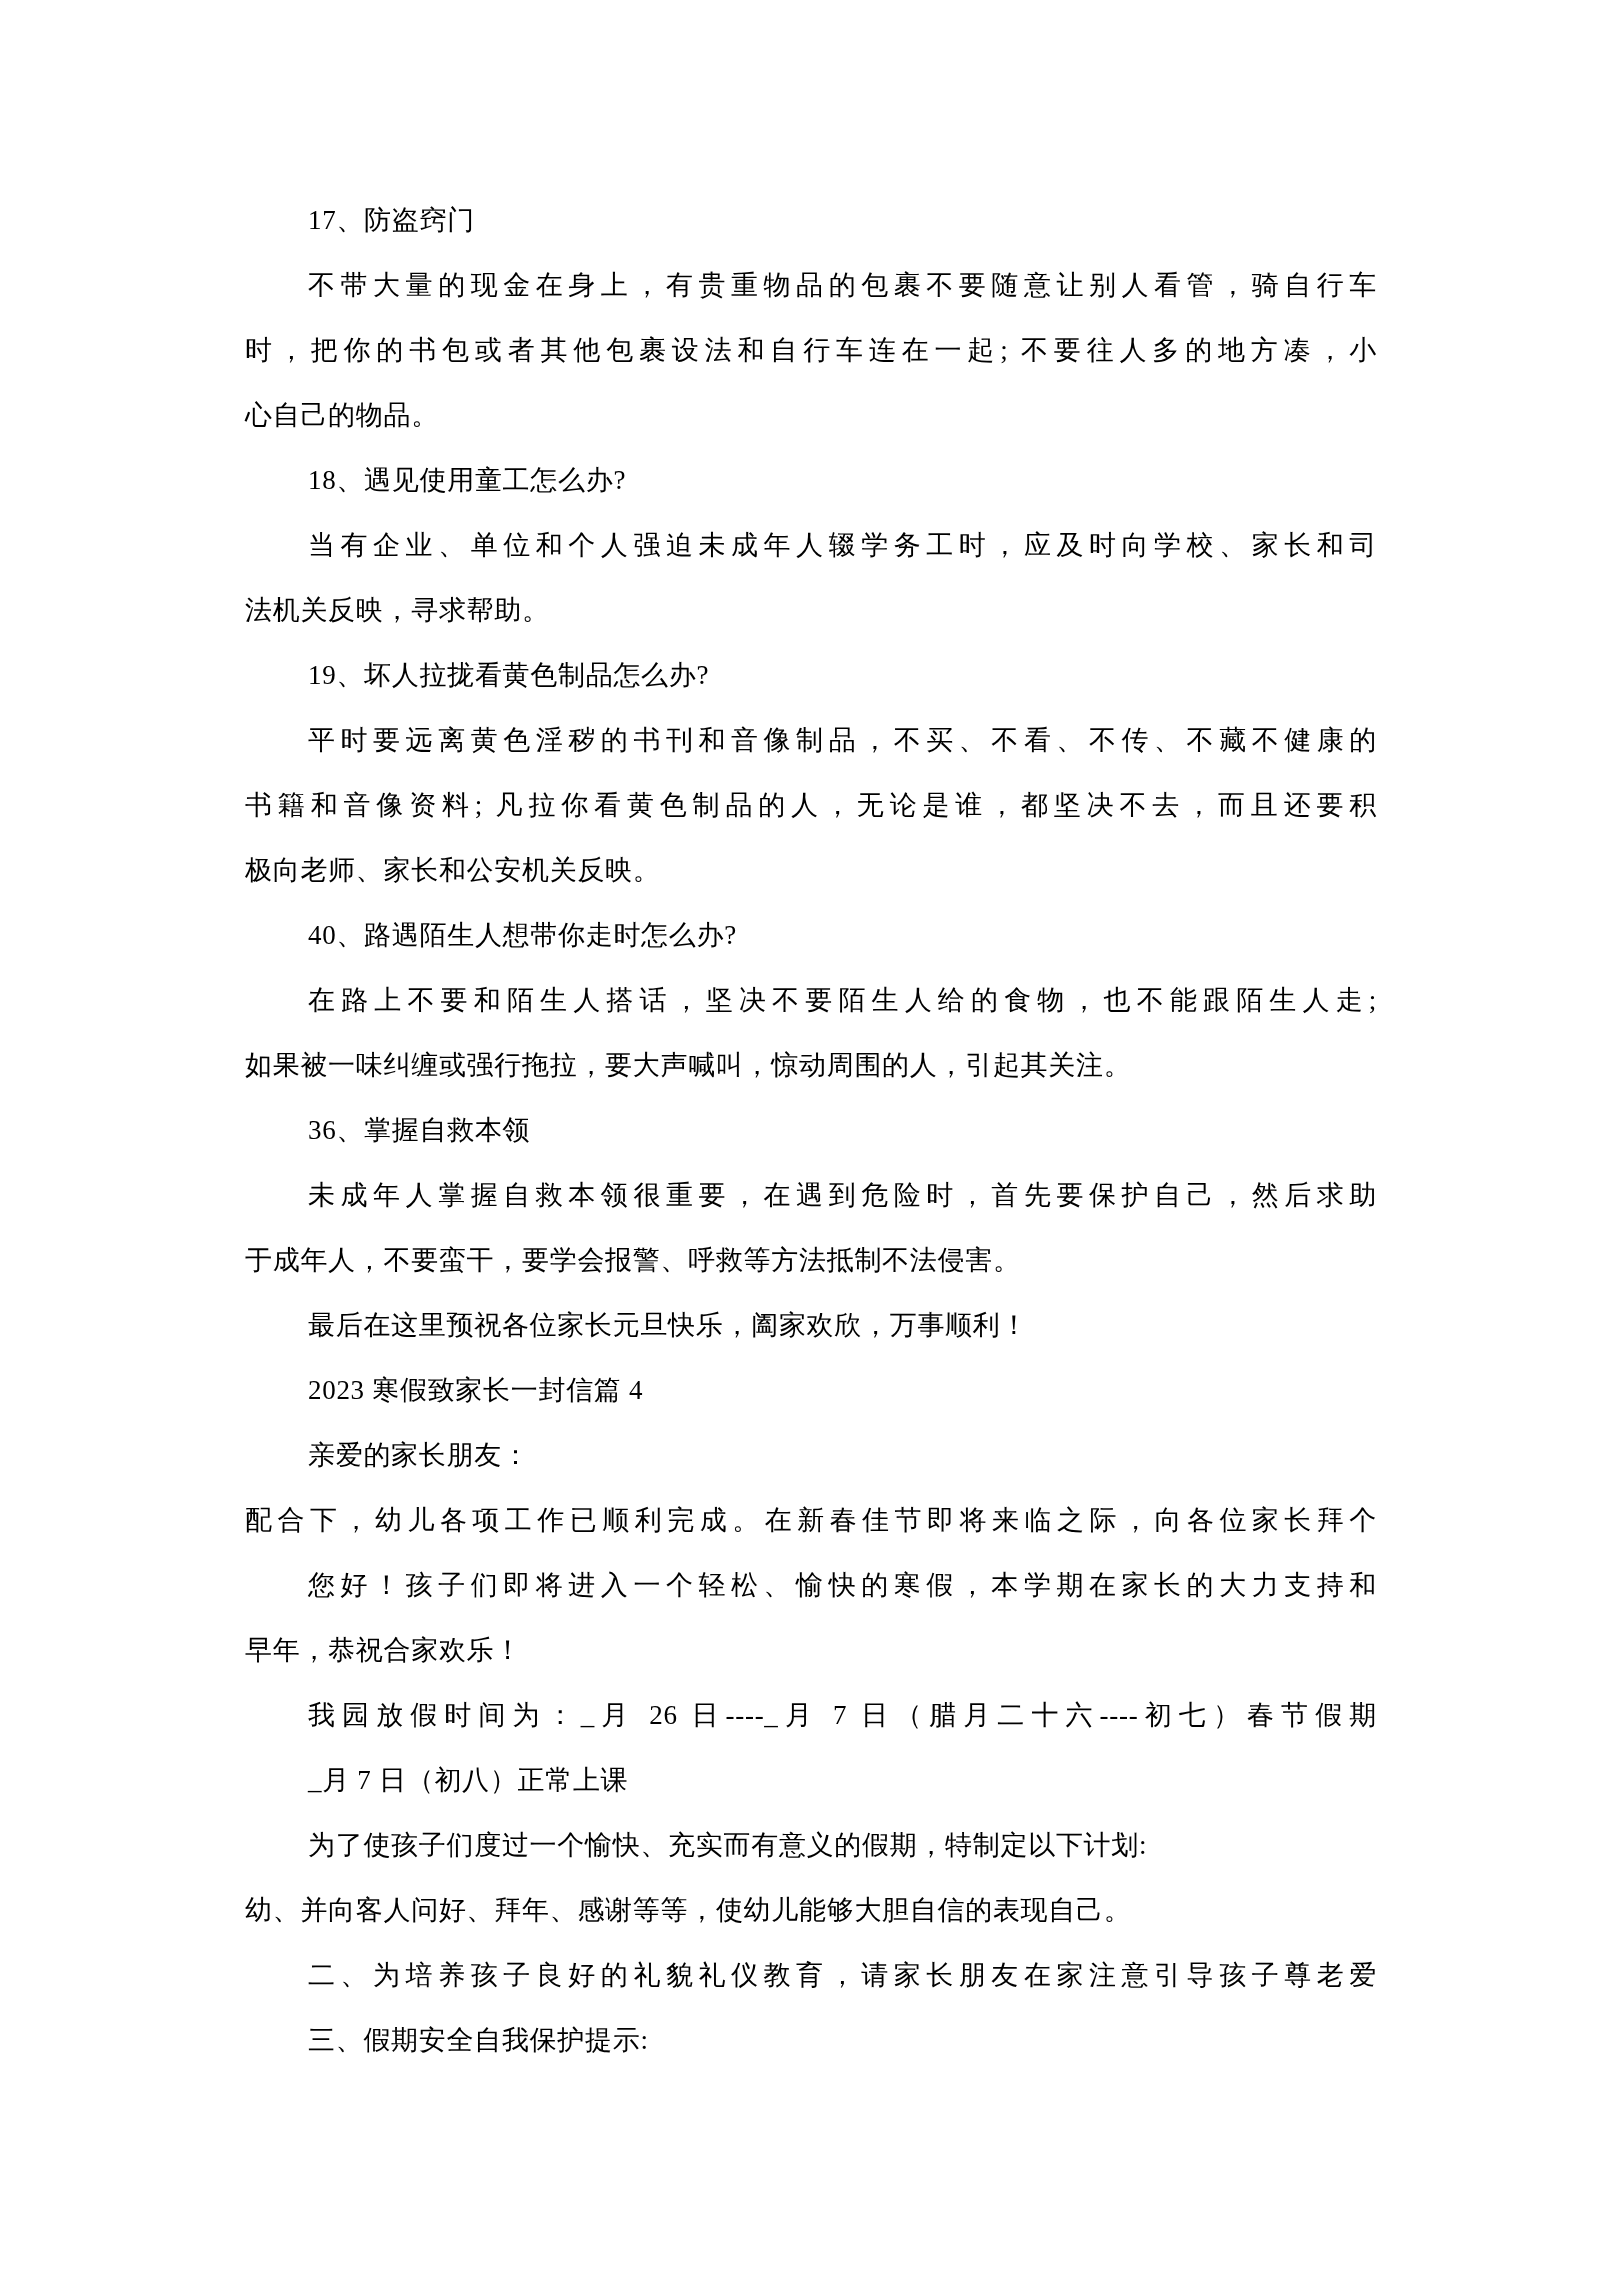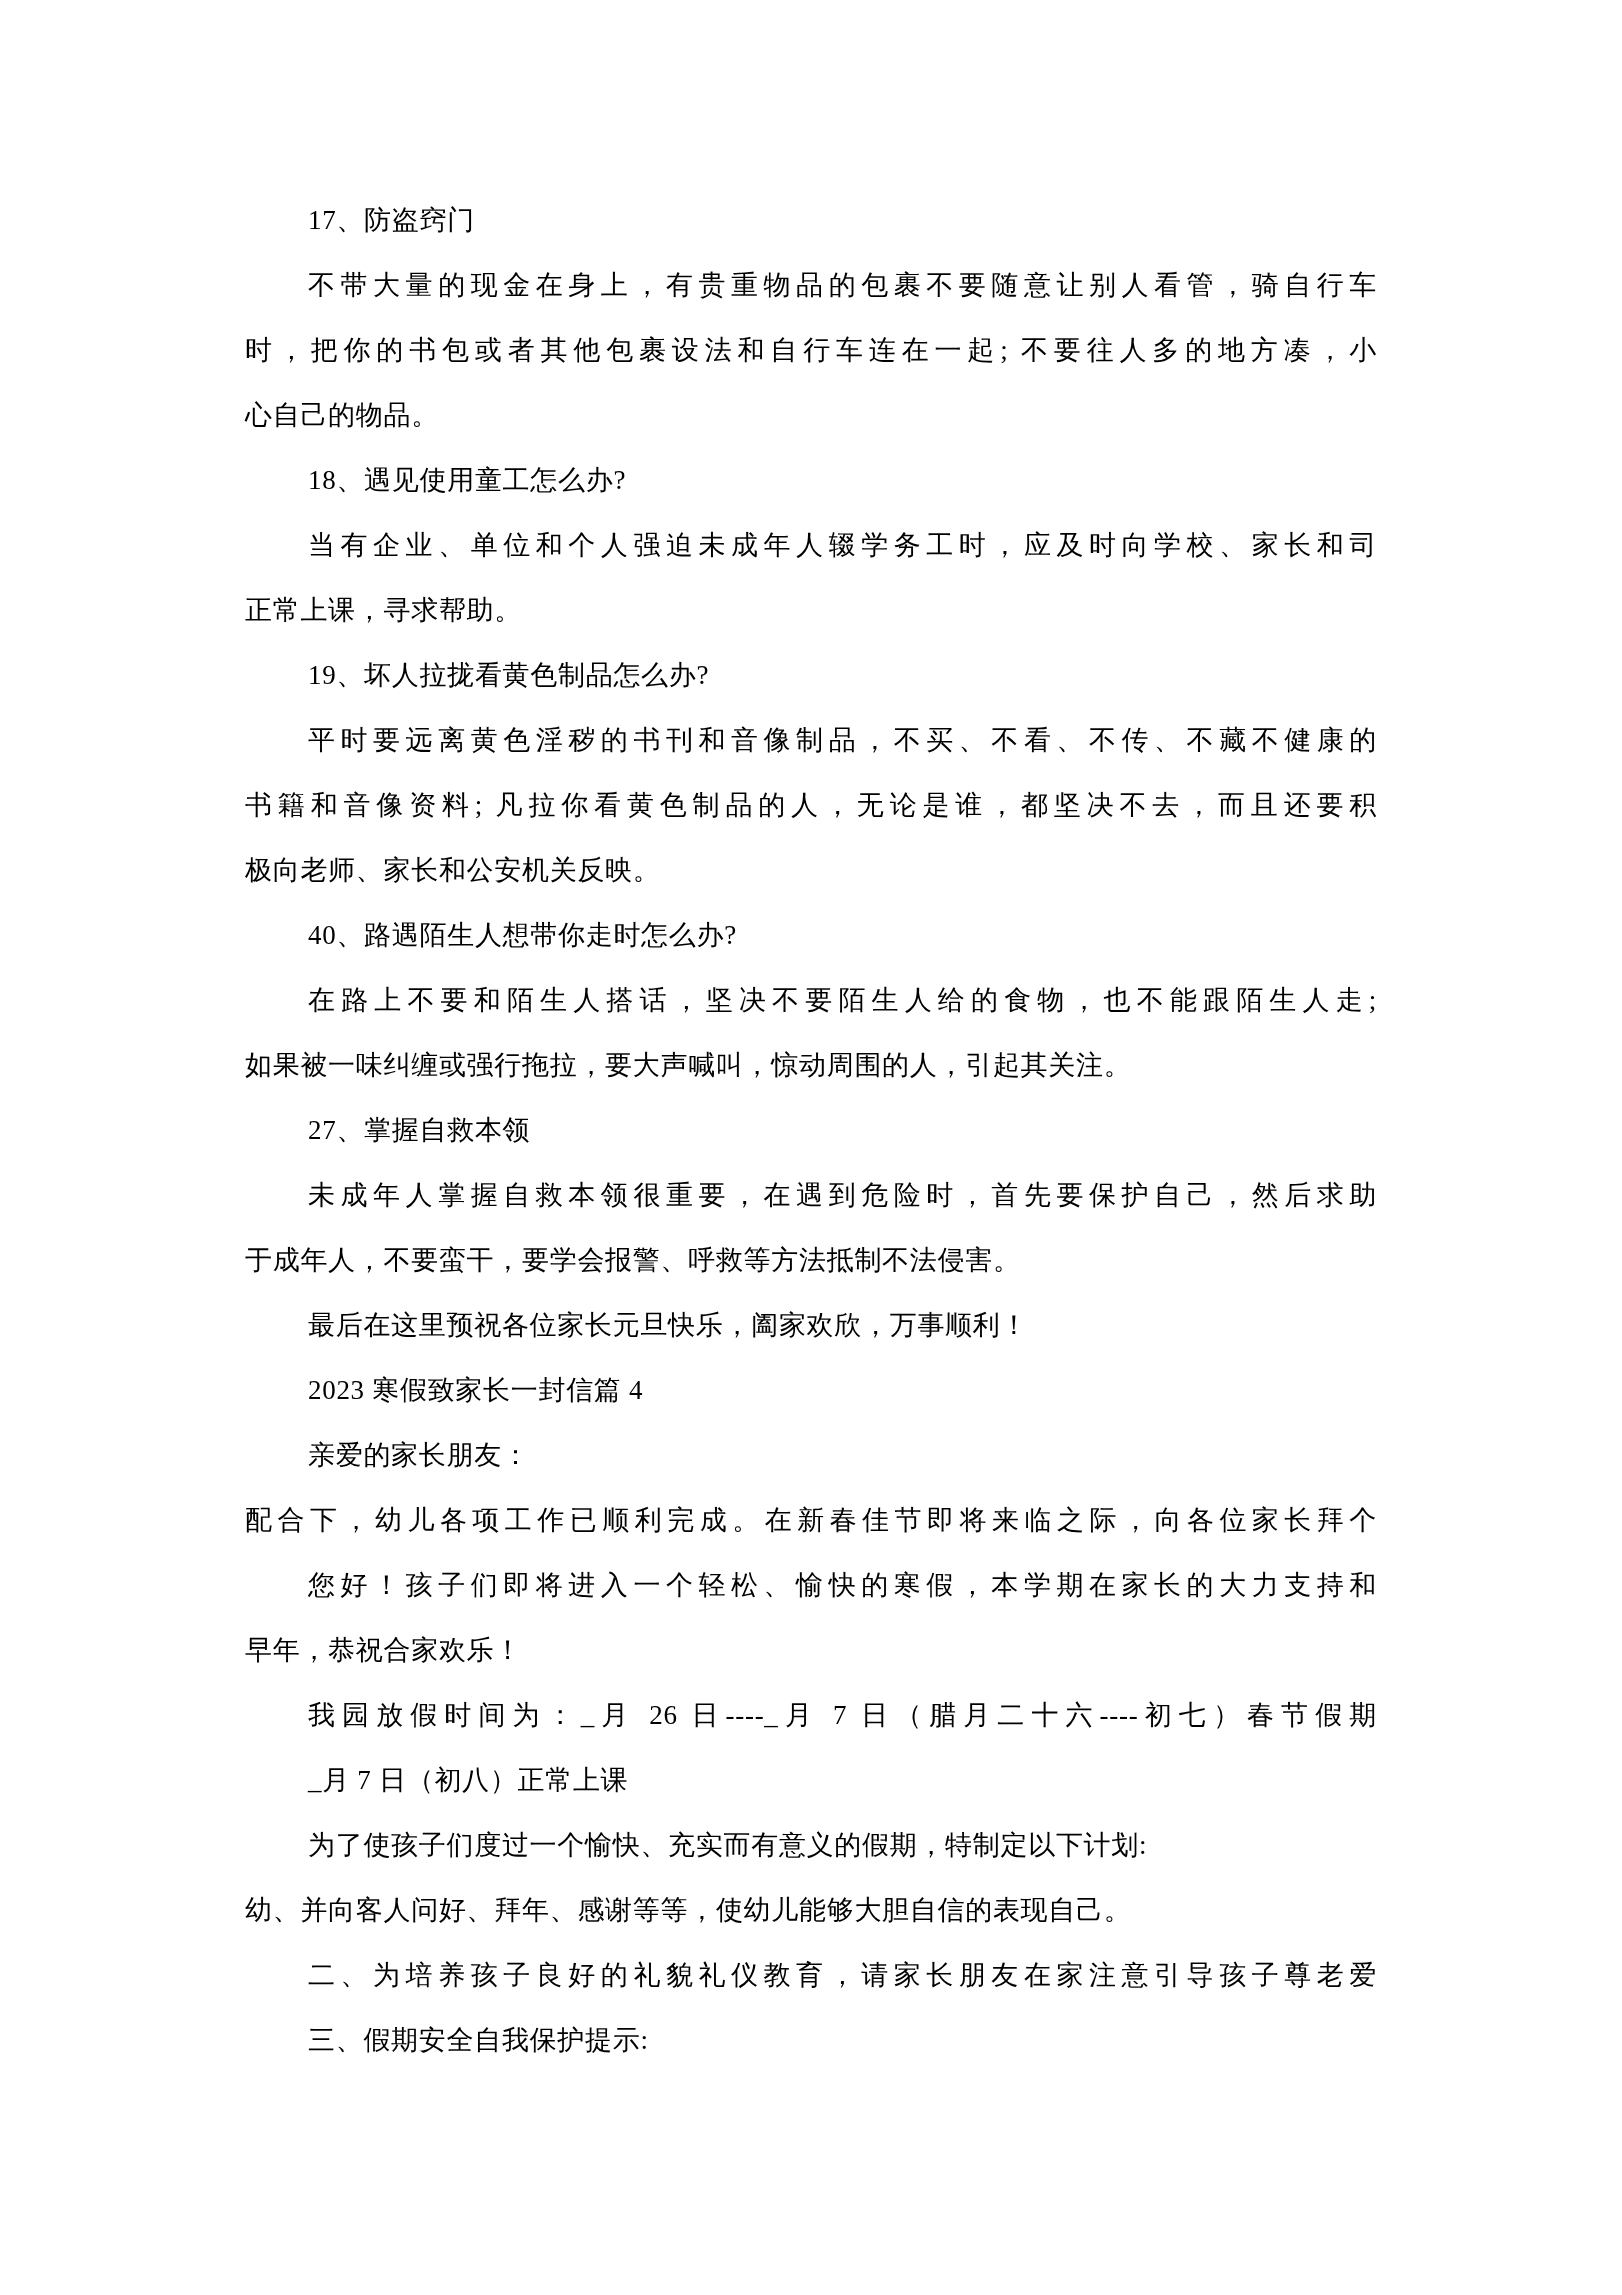--- a/index.html
+++ b/index.html
@@ -40,29 +40,29 @@
 <body>
 
 <div class="page">
   <div class="text-block">
     <p class="ln indent">17、防盗窍门</p>
     <p class="ln indent fill">不带大量的现金在身上，有贵重物品的包裹不要随意让别人看管，骑自行车</p>
     <p class="ln fill">时，把你的书包或者其他包裹设法和自行车连在一起; 不要往人多的地方凑，小</p>
     <p class="ln">心自己的物品。</p>
     <p class="ln indent">18、遇见使用童工怎么办?</p>
     <p class="ln indent fill">当有企业、单位和个人强迫未成年人辍学务工时，应及时向学校、家长和司</p>
-    <p class="ln">正常上课，寻求帮助。</p>
+    <p class="ln">法机关反映，寻求帮助。</p>
     <p class="ln indent">19、坏人拉拢看黄色制品怎么办?</p>
     <p class="ln indent fill">平时要远离黄色淫秽的书刊和音像制品，不买、不看、不传、不藏不健康的</p>
     <p class="ln fill">书籍和音像资料; 凡拉你看黄色制品的人，无论是谁，都坚决不去，而且还要积</p>
     <p class="ln">极向老师、家长和公安机关反映。</p>
     <p class="ln indent">40、路遇陌生人想带你走时怎么办?</p>
     <p class="ln indent fill">在路上不要和陌生人搭话，坚决不要陌生人给的食物，也不能跟陌生人走;</p>
     <p class="ln">如果被一味纠缠或强行拖拉，要大声喊叫，惊动周围的人，引起其关注。</p>
-    <p class="ln indent">27、掌握自救本领</p>
+    <p class="ln indent">36、掌握自救本领</p>
     <p class="ln indent fill">未成年人掌握自救本领很重要，在遇到危险时，首先要保护自己，然后求助</p>
     <p class="ln">于成年人，不要蛮干，要学会报警、呼救等方法抵制不法侵害。</p>
     <p class="ln indent">最后在这里预祝各位家长元旦快乐，阖家欢欣，万事顺利！</p>
     <p class="ln indent">2023 寒假致家长一封信篇 4</p>
     <p class="ln indent">亲爱的家长朋友：</p>
     <p class="ln fill">配合下，幼儿各项工作已顺利完成。在新春佳节即将来临之际，向各位家长拜个</p>
     <p class="ln indent fill">您好！孩子们即将进入一个轻松、愉快的寒假，本学期在家长的大力支持和</p>
     <p class="ln">早年，恭祝合家欢乐！</p>
     <p class="ln indent fill">我园放假时间为：_月 26 日----_月 7 日（腊月二十六----初七）春节假期</p>
     <p class="ln indent">_月 7 日（初八）正常上课</p>

